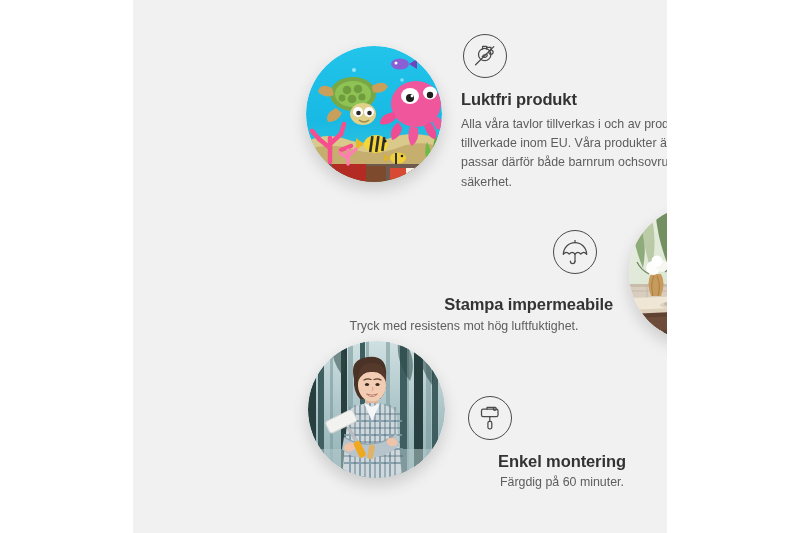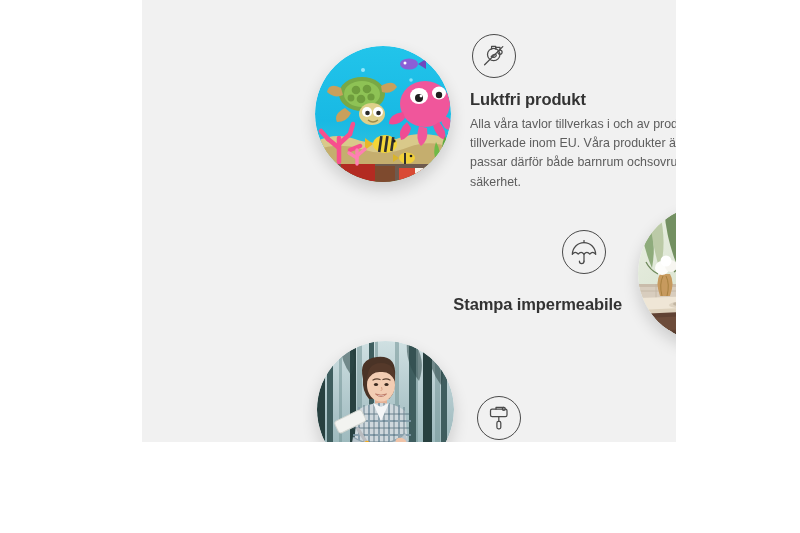--- a/index.html
+++ b/index.html
@@ -17,24 +17,24 @@
   .canvas {
     position: relative;
     width: 800px;
     height: 533px;
     background: #ffffff;
   }
 
   
   .panel {
     position: absolute;
-    left: 142px;
+    left: 133px;
     top: 0;
     width: 534px;
-    height: 442px;
+    height: 533px;
     background: #f1f1f1;
     overflow: hidden;
   }
 
   
   .feature {
     position: absolute;
   }
 
   .icon-wrap {
@@ -323,20 +323,21 @@
           <path d="M3.4 17.2 q2.9 -3.6 5.8 0 q2.9 -3.6 5.8 0 q2.9 -3.6 5.8 0 q2.9 -3.6 5.8 0"></path>
 
           <path d="M15 17.2 V24.2"></path>
 
           <path d="M15 24.2 a2.3 2.3 0 0 1 -4.6 0"></path>
 
           <path d="M15 5.6 V3.6"></path>
         </svg>
       </div>
       <div class="f-title">Stampa impermeabile</div>
+      <div class="f-body">Tryck med resistens mot hög luftfuktighet.</div>
     </div>
 
     <div class="photo" id="photo-forest">
       <svg width="137" height="137" viewBox="0 0 137 137">
         <defs>
           <clipPath id="clipFor">
               <circle cx="68.5" cy="68.5" r="68.5"></circle>
             </clipPath>
           <linearGradient id="fogG" x1="0" y1="0" x2="0" y2="1">
             <stop offset="0%" stop-color="#cfe0e2"></stop>
@@ -446,16 +447,18 @@
           <rect x="6.5" y="6.2" width="16.5" height="7.4" rx="1.6"></rect>
 
           <path d="M12 6.2 V4.4 h7.8"></path>
           <path d="M19.8 4.4 a1.5 1.5 0 1 1 0 3 a1.5 1.5 0 1 1 0 -3"></path>
 
           <path d="M14.8 13.6 V18.4"></path>
 
           <rect x="12.9" y="18.4" width="3.9" height="7.4" rx="1.5"></rect>
         </svg>
       </div>
+      <div class="f-title">Enkel montering</div>
+      <div class="f-body">Färgdig på 60 minuter.</div>
     </div>
 
   </div>
 </div>
 
 </body></html>

